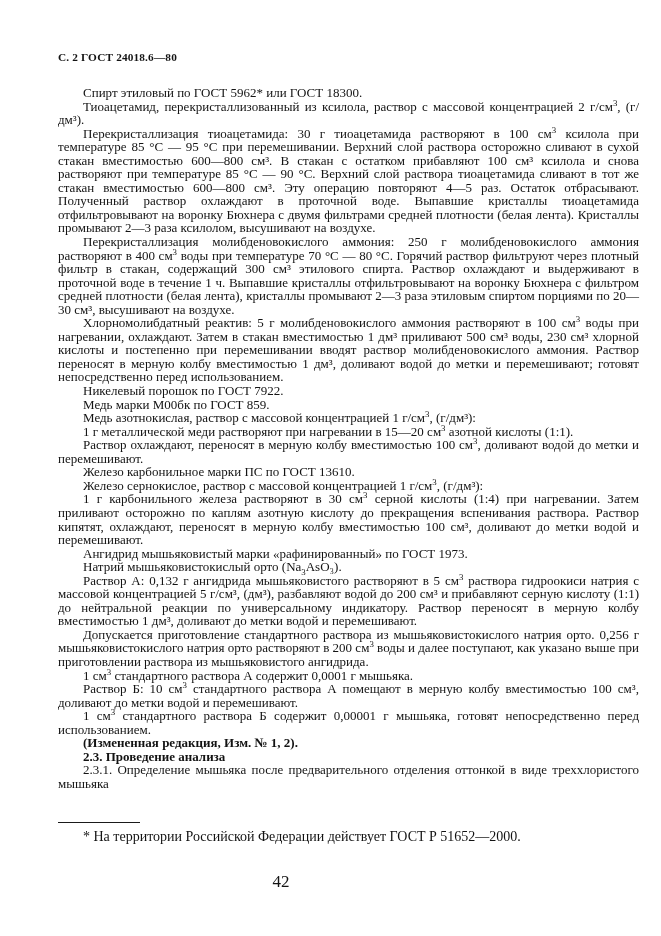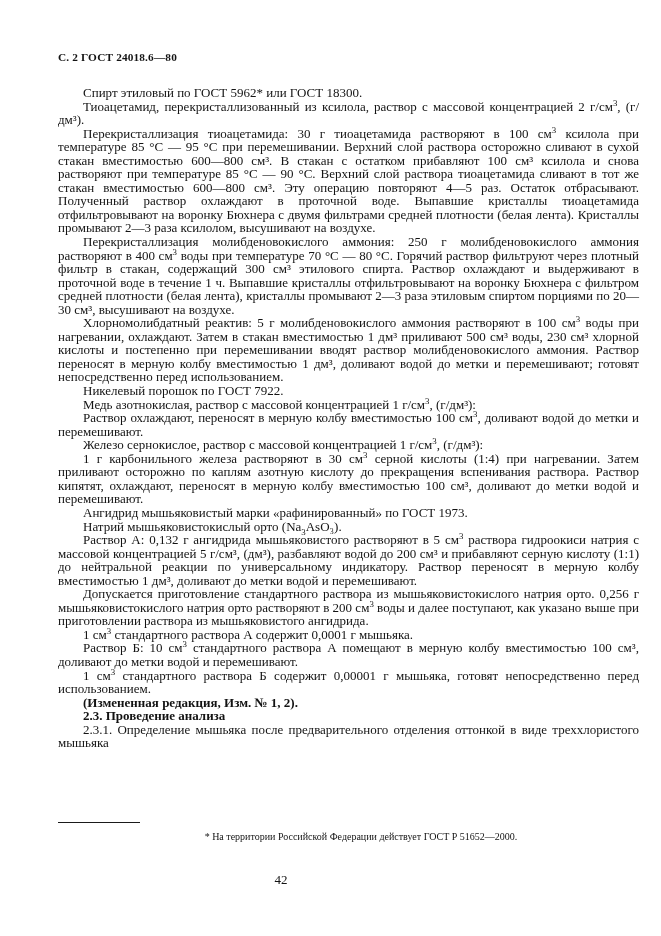--- a/index.html
+++ b/index.html
@@ -78,52 +78,55 @@
     top: 822px;
     width: 82px;
     height: 0;
     border-top: 1px solid #1a1a1a;
   }
   .footnote {
     position: absolute;
     left: 40px;
     top: 830px;
     width: 581px;
-    font-size: 10px;
+    font-size: 14px;
     line-height: 13px;
     text-indent: 25px;
-    text-align: center;
+    text-align: left;
   }
 
   
   .folio {
     position: absolute;
     left: 0;
     top: 872px;
     width: 526px;
     text-align: center;
-    font-size: 13px;
+    font-size: 17px;
   }
 </style>
 </head>
 <body>
 
 <div class="page">
 
   <div class="runhead">С. 2 ГОСТ 24018.6—80</div>
 
   <div class="body-block" id="body-block">
       <p class="para">Спирт этиловый по ГОСТ 5962* или ГОСТ 18300.</p>
       <p class="para">Тиоацетамид, перекристаллизованный из ксилола, раствор с массовой концентрацией 2 г/см<sup>3</sup>, (г/дм³).</p>
       <p class="para">Перекристаллизация тиоацетамида: 30 г тиоацетамида растворяют в 100 см<sup>3</sup> ксилола при температуре 85 °С — 95 °С при перемешивании. Верхний слой раствора осторожно сливают в сухой стакан вместимостью 600—800 см³. В стакан с остатком прибавляют 100 см³ ксилола и снова растворяют при температуре 85 °С — 90 °С. Верхний слой раствора тиоацетамида сливают в тот же стакан вместимостью 600—800 см³. Эту операцию повторяют 4—5 раз. Остаток отбрасывают. Полученный раствор охлаждают в проточной воде. Выпавшие кристаллы тиоацетамида отфильтровывают на воронку Бюхнера с двумя фильтрами средней плотности (белая лента). Кристаллы промывают 2—3 раза ксилолом, высушивают на воздухе.</p>
       <p class="para">Перекристаллизация молибденовокислого аммония: 250 г молибденовокислого аммония растворяют в 400 см<sup>3</sup> воды при температуре 70 °С — 80 °С. Горячий раствор фильтруют через плотный фильтр в стакан, содержащий 300 см³ этилового спирта. Раствор охлаждают и выдерживают в проточной воде в течение 1 ч. Выпавшие кристаллы отфильтровывают на воронку Бюхнера с фильтром средней плотности (белая лента), кристаллы промывают 2—3 раза этиловым спиртом порциями по 20—30 см³, высушивают на воздухе.</p>
       <p class="para">Хлорномолибдатный реактив: 5 г молибденовокислого аммония растворяют в 100 см<sup>3</sup> воды при нагревании, охлаждают. Затем в стакан вместимостью 1 дм³ приливают 500 см³ воды, 230 см³ хлорной кислоты и постепенно при перемешивании вводят раствор молибденовокислого аммония. Раствор переносят в мерную колбу вместимостью 1 дм³, доливают водой до метки и перемешивают; готовят непосредственно перед использованием.</p>
       <p class="para">Никелевый порошок по ГОСТ 7922.</p>
+      <p class="para">Медь марки М00бк по ГОСТ 859.</p>
       <p class="para">Медь азотнокислая, раствор с массовой концентрацией 1 г/см<sup>3</sup>, (г/дм³):</p>
+      <p class="para">1 г металлической меди растворяют при нагревании в 15—20 см<sup>3</sup> азотной кислоты (1:1).</p>
       <p class="para">Раствор охлаждают, переносят в мерную колбу вместимостью 100 см<sup>3</sup>, доливают водой до метки и перемешивают.</p>
+      <p class="para">Железо карбонильное марки ПС по ГОСТ 13610.</p>
       <p class="para">Железо сернокислое, раствор с массовой концентрацией 1 г/см<sup>3</sup>, (г/дм³):</p>
       <p class="para">1 г карбонильного железа растворяют в 30 см<sup>3</sup> серной кислоты (1:4) при нагревании. Затем приливают осторожно по каплям азотную кислоту до прекращения вспенивания раствора. Раствор кипятят, охлаждают, переносят в мерную колбу вместимостью 100 см³, доливают до метки водой и перемешивают.</p>
       <p class="para">Ангидрид мышьяковистый марки «рафинированный» по ГОСТ 1973.</p>
       <p class="para">Натрий мышьяковистокислый орто (Na<sub>3</sub>AsO₃).</p>
       <p class="para">Раствор А: 0,132 г ангидрида мышьяковистого растворяют в 5 см<sup>3</sup> раствора гидроокиси натрия с массовой концентрацией 5 г/см³, (дм³), разбавляют водой до 200 см³ и прибавляют серную кислоту (1:1) до нейтральной реакции по универсальному индикатору. Раствор переносят в мерную колбу вместимостью 1 дм³, доливают до метки водой и перемешивают.</p>
       <p class="para">Допускается приготовление стандартного раствора из мышьяковистокислого натрия орто. 0,256 г мышьяковистокислого натрия орто растворяют в 200 см<sup>3</sup> воды и далее поступают, как указано выше при приготовлении раствора из мышьяковистого ангидрида.</p>
       <p class="para">1 см<sup>3</sup> стандартного раствора А содержит 0,0001 г мышьяка.</p>
       <p class="para">Раствор Б: 10 см<sup>3</sup> стандартного раствора А помещают в мерную колбу вместимостью 100 см³, доливают до метки водой и перемешивают.</p>
       <p class="para">1 см<sup>3</sup> стандартного раствора Б содержит 0,00001 г мышьяка, готовят непосредственно перед использованием.</p>
       <p class="para bold">(Измененная редакция, Изм. № 1, 2).</p>

